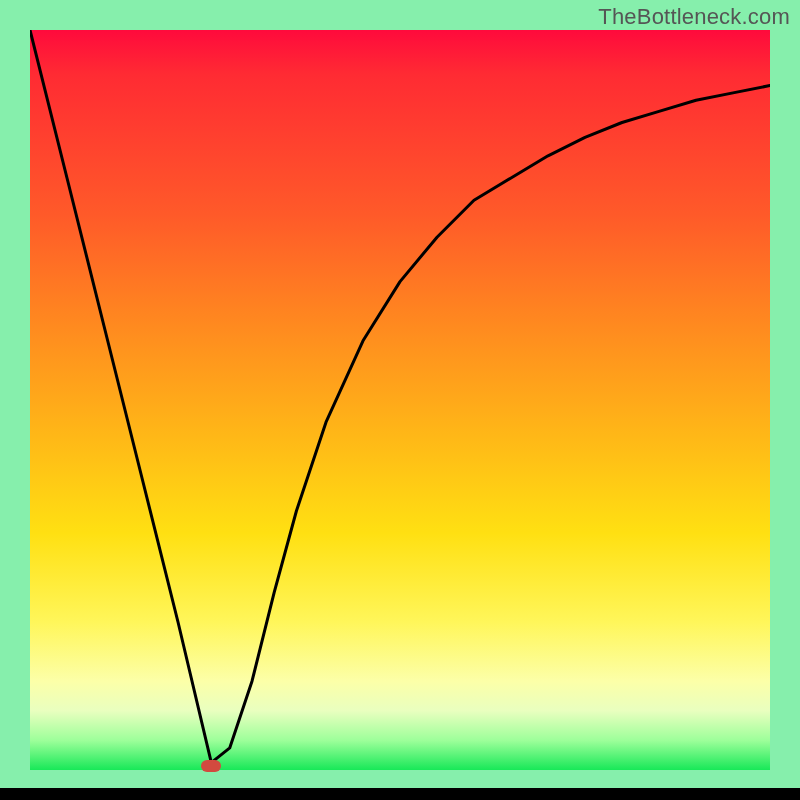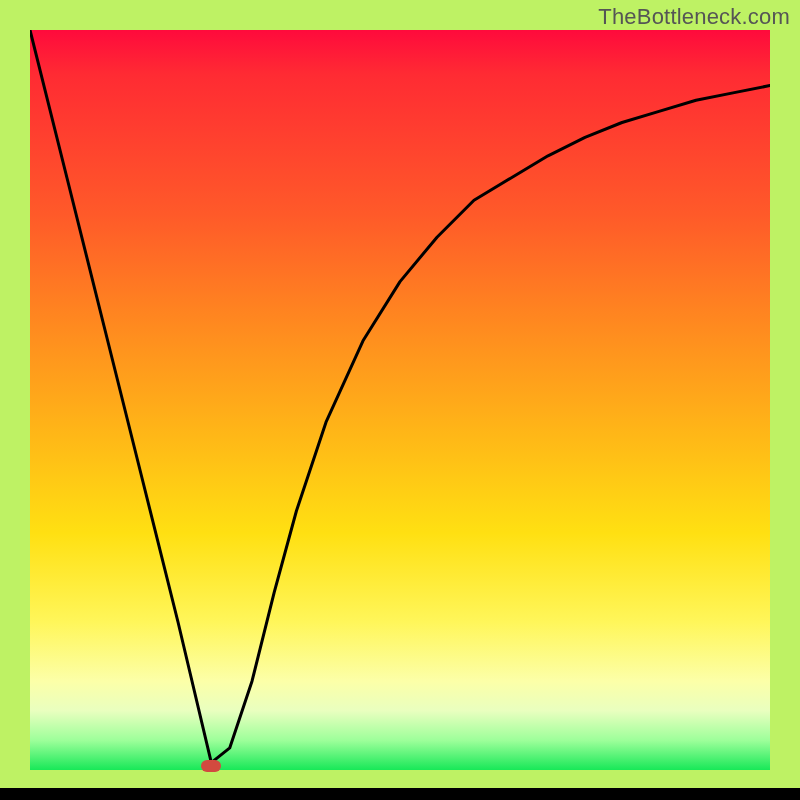--- a/index.html
+++ b/index.html
@@ -8,21 +8,21 @@
     width: 800px;
     height: 800px;
     overflow: hidden;
     background: #000;
     font-family: Arial, Helvetica, sans-serif;
   }
   .frame {
     position: relative;
     width: 800px;
     height: 788px;
-    background: #bef264;
+    background: #86efac;
   }
   .plot {
     position: absolute;
     left: 30px;
     top: 30px;
     width: 740px;
     height: 740px;
     
     background: linear-gradient(
       to bottom,

